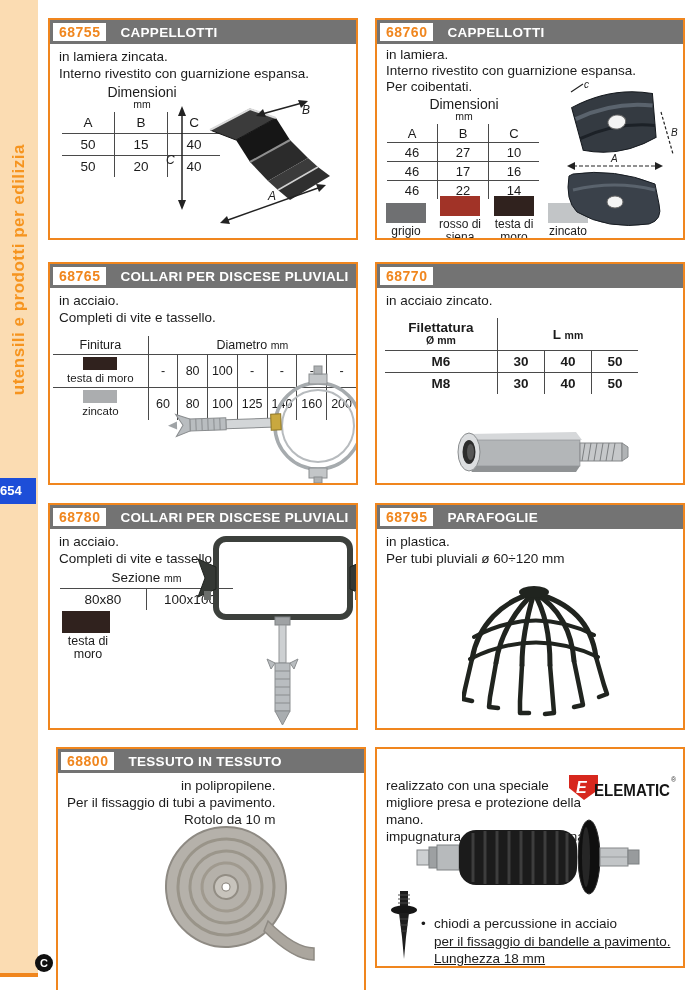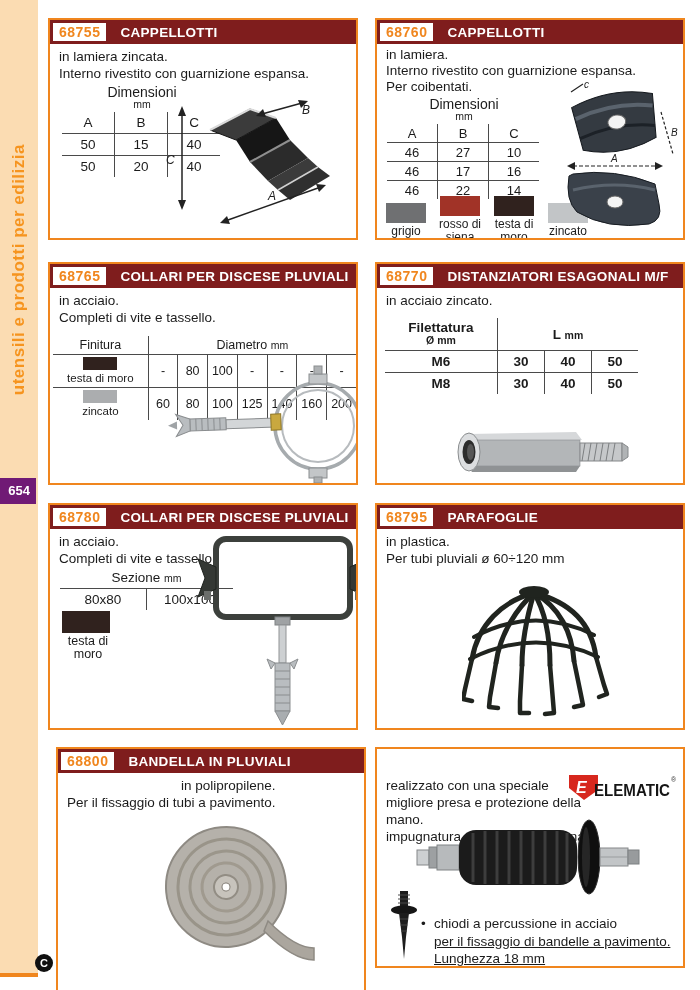--- a/index.html
+++ b/index.html
@@ -5,29 +5,29 @@
   html,body{margin:0;padding:0;background:#fff;}
   #page{position:relative;width:700px;height:990px;background:#fff;overflow:hidden;
         font-family:"Liberation Sans",sans-serif;color:#1b1b1b;}
   
   .sidebar{position:absolute;left:0;top:0;width:38px;height:977px;background:#FBDCB2;}
   .sidebar-bottom{position:absolute;left:0;top:973px;width:38px;height:4px;background:#F0861E;}
   .sidebar-text-wrap{position:absolute;left:0;top:60px;width:38px;height:420px;
         display:flex;align-items:center;justify-content:center;}
   .sidebar-text-wrap span{writing-mode:vertical-rl;transform:rotate(180deg);
         font-weight:bold;font-size:17px;letter-spacing:.5px;color:#F6941E;white-space:nowrap;}
-  .pagenum{position:absolute;left:0;top:478px;width:36px;height:26px;background:#701a75;
-        color:#fff;font-weight:bold;font-size:13px;line-height:26px;text-align:right;
+  .pagenum{position:absolute;left:0;top:478px;width:36px;height:26px;background:#1d4ed8;
+        color:#fff;font-weight:bold;font-size:13px;line-height:26px;text-align:left;
         padding-right:6px;box-sizing:border-box;}
   .corner-c{position:absolute;left:35px;top:954px;width:18px;height:18px;border-radius:50%;
         background:#101010;color:#fff;font-weight:bold;font-size:11px;line-height:18px;text-align:center;}
   
   .cell{position:absolute;width:310px;background:#fff;border:2px solid #F0861E;
         box-sizing:border-box;overflow:hidden;}
-  .cell-header{height:24px;background:#7f1d1d;display:flex;align-items:center;}
+  .cell-header{height:24px;background:#737373;display:flex;align-items:center;}
   .code-box{background:#fff;color:#F0861E;font-weight:bold;font-size:14px;
         padding:1px 6px;margin-left:3px;letter-spacing:.5px;}
   .cell-title{color:#fff;font-weight:bold;font-size:13.5px;margin-left:14px;letter-spacing:.3px;white-space:nowrap;}
   .desc{position:absolute;left:9px;font-size:13.5px;line-height:17px;color:#1b1b1b;}
   
   .dimwrap{position:absolute;}
   .dim-title{text-align:center;font-size:14px;}
   .dim-unit{text-align:center;font-size:10.5px;margin-top:-2px;}
   table.t{border-collapse:collapse;margin-top:2px;}
   .t td{font-size:13.5px;text-align:center;padding:3px 0;font-weight:normal;}
@@ -271,21 +271,20 @@
         <line x1="52" y1="61" x2="52" y2="73" stroke="#8a8d8f"></line>
         <polygon points="22,61 8,56 15,67 8,78 22,73" fill="#b9bdc0" stroke="#8a8d8f"></polygon>
         <polygon points="9,63 0,67 9,71" fill="#9fa3a6"></polygon>
       </g>
     </svg>
   </div>
 
   <div class="cell" style="left:375px;top:262px;height:223px;">
     <div class="cell-header">
       <span class="code-box">68770</span>
-      <span class="cell-title">DISTANZIATORI ESAGONALI M/F</span>
     </div>
     <div class="desc" style="top:28px;">
       <div>in acciaio zincato.</div>
     </div>
     <table class="t t70" style="position:absolute;left:8px;top:52px;">
       <tbody>
           <tr class="hd">
         <td class="f hd-2l"><span>Filettatura</span><span class="unit">Ø mm</span></td>
         <td colspan="3"><span>L</span>
           <span class="unit">mm</span></td>
@@ -393,25 +392,26 @@
         <path d="M112 88 L119 122 l2 10 m0 0 l-9 2" stroke-width="4.5"></path>
         <path d="M134 84 L142 112 l3 9 m0 0 l-8 3" stroke-width="4.5"></path>
       </g>
       <ellipse cx="72" cy="19" rx="15" ry="6" fill="#20241f"></ellipse>
     </svg>
   </div>
 
   <div class="cell" style="left:56px;top:747px;height:258px;text-align:right;">
     <div class="cell-header">
       <span class="code-box">68800</span>
-      <span class="cell-title">BANDELLA IN PLUVIALI</span>
+      <span class="cell-title">TESSUTO IN TESSUTO</span>
     </div>
     <div class="desc" style="top:28px;">
       <div>in polipropilene.</div>
       <div>Per il fissaggio di tubi a pavimento.</div>
+      <div>Rotolo da 10 m</div>
     </div>
     <svg class="img" style="left:80px;top:70px;" width="178" height="147" viewBox="0 0 178 147">
       <g transform="rotate(-5 88 68)">
         <circle cx="88" cy="68" r="60" fill="#b5b1aa" stroke="#8e8a83" stroke-width="2"></circle>
         <circle cx="88" cy="68" r="48" fill="none" stroke="#999489" stroke-width="3"></circle>
         <circle cx="88" cy="68" r="36" fill="none" stroke="#9b968b" stroke-width="3"></circle>
         <circle cx="88" cy="68" r="24" fill="none" stroke="#a09a8f" stroke-width="3"></circle>
         <circle cx="88" cy="68" r="12" fill="#c7c3bc" stroke="#928d84" stroke-width="2"></circle>
         <circle cx="88" cy="68" r="4" fill="#ffffff" stroke="#807b73"></circle>
       </g>

